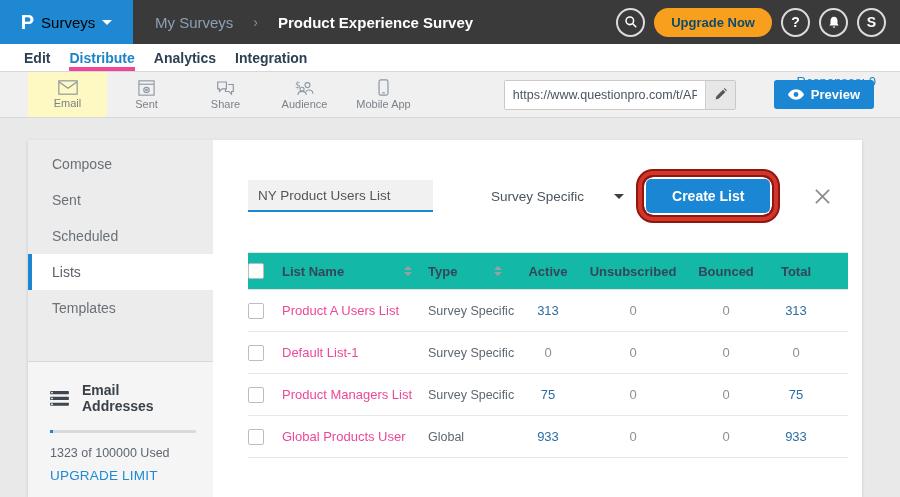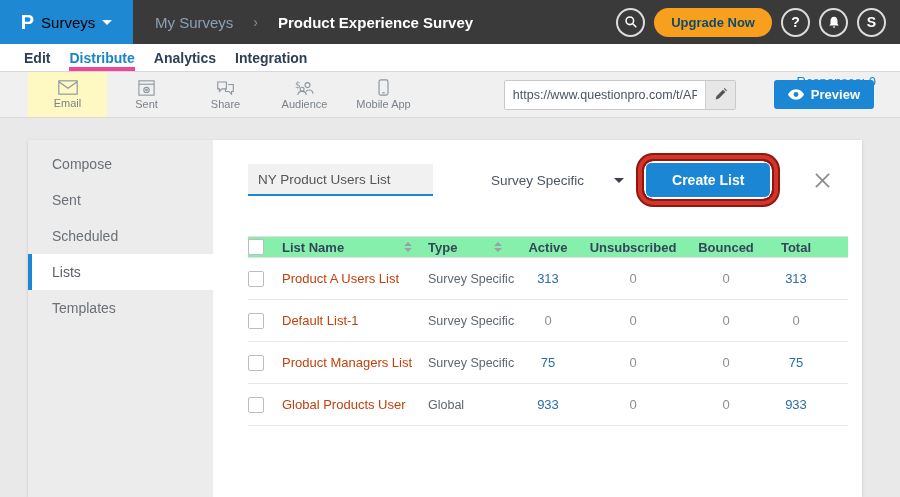--- a/index.html
+++ b/index.html
@@ -65,49 +65,49 @@
   .email-box { margin-top:auto; background:#f5f5f5; border-top:1px solid #d8d8d8;
     padding:20px 20px 14px 22px; }
   .email-head { display:flex; align-items:center; gap:13px; }
   .email-title { font-size:14px; font-weight:bold; color:#3a4148; }
   .progress { margin-top:16px; width:146px; height:3px; background:#d9d9d9; border-radius:2px; position:relative; }
   .progress .fill { position:absolute; left:0; top:0; height:3px; width:2%; background:#1d86d2; }
   .usage { margin-top:13px; font-size:12.5px; color:#5f6670; }
   .upgrade-link { margin-top:8px; font-size:13.5px; color:#1d8ad2; cursor:pointer; letter-spacing:.2px; }
 
   
-  .main { flex:1; background:#fff; padding:22px 0 0 35px; }
+  .main { flex:1; background:#fff; padding:38px 0 0 35px; }
   .form-row { display:flex; align-items:center; height:36px; }
   .list-input { width:185px; height:32px; background:#f1f1f1; border:none; outline:none;
     border-bottom:2px solid #1d86d2; font-size:13.5px; color:#555; padding:0 10px;
     font-family:"Liberation Sans", sans-serif; }
   .type-select { margin-left:58px; display:flex; align-items:center; gap:30px; cursor:pointer; }
   .type-select .sel-label { font-size:13.5px; color:#4a5560; }
   .type-select .caret-down { border-top-color:#3a4148; }
   .red-ring { margin-left:20px; border-radius:9px; padding:2px;
     box-shadow:0 0 0 2px #8f1710, 0 0 0 6px #d2362a, 0 0 0 8px #8f1710; }
   .create-btn { background:#1b86d3; border:none; color:#fff; font-size:14px; font-weight:600;
     padding:9px 26px; border-radius:5px; cursor:pointer; }
   .close-x { margin-left:42px; cursor:pointer; display:flex; }
 
   
   .table { margin-top:38px; width:600px; }
   .t-head, .t-row { display:grid;
     grid-template-columns:34px 146px 90px 60px 110px 76px 64px; align-items:center; }
-  .t-head { height:22px; background:#86efac; border-top:1px solid #e3e3e3;
+  .t-head { height:38px; background:#14b8a6; border-top:1px solid #e3e3e3;
     border-bottom:1px solid #e3e3e3; }
   .t-head .th { font-size:13px; font-weight:bold; color:#33475b; display:flex; align-items:center; cursor:pointer; }
   .t-head .th.center, .t-row .num { justify-content:center; text-align:center; }
   .sort-icon { margin-left:auto; margin-right:16px; display:flex; flex-direction:column; gap:2px; cursor:pointer; }
   .sort-icon i { width:0; height:0; border-left:4px solid transparent; border-right:4px solid transparent; display:block; }
   .sort-icon .up { border-bottom:4px solid #9aa0a6; }
   .sort-icon .dn { border-top:4px solid #9aa0a6; }
   .t-row { height:42px; border-bottom:1px solid #e8e8e8; }
   .cb { width:16px; height:16px; border:1px solid #b9bec4; border-radius:2px; background:#fff; cursor:pointer; }
-  .t-row .name { font-size:13px; color:#c2410c; cursor:pointer; }
+  .t-row .name { font-size:13px; color:#ec4899; cursor:pointer; }
   .t-row .type { font-size:12.5px; color:#5e6870; }
   .t-row .num { font-size:13px; display:flex; }
   .num.pos { color:#2b6da6; }
   .num.zero { color:#8b9096; }
 
   svg { display:block; }
 </style>
 </head>
 <body>
 
@@ -237,20 +237,40 @@
   <div class="card">
 
     <aside class="sidebar">
       <div class="side-nav">
         <div class="side-item">Compose</div>
         <div class="side-item">Sent</div>
         <div class="side-item">Scheduled</div>
         <div class="side-item active">Lists</div>
         <div class="side-item">Templates</div>
       </div>
+      <div class="email-box">
+        <div class="email-head">
+          <span>
+            <svg width="19" height="15" viewBox="0 0 20 16" fill="#3f4650">
+              <rect x="0" y="0" width="20" height="3.4" rx="0.5"></rect>
+                <circle cx="2" cy="1.7" r="1" fill="#f5f5f5"></circle>
+              <rect x="0" y="6.2" width="20" height="3.4" rx="0.5"></rect>
+                <circle cx="2" cy="7.9" r="1" fill="#f5f5f5"></circle>
+              <rect x="0" y="12.4" width="20" height="3.4" rx="0.5"></rect>
+                <circle cx="2" cy="14.1" r="1" fill="#f5f5f5"></circle>
+            </svg>
+          </span>
+          <span class="email-title">Email Addresses</span>
+        </div>
+        <div class="progress">
+          <div class="fill"></div>
+        </div>
+        <div class="usage">1323 of 100000 Used</div>
+        <div class="upgrade-link">UPGRADE LIMIT</div>
+      </div>
     </aside>
 
     <section class="main">
       <div class="form-row">
         <input class="list-input" type="text" value="NY Product Users List" style="">
         <div class="type-select">
           <span class="sel-label">Survey Specific</span>
           <span class="caret-down"></span>
         </div>
         <div class="red-ring">

